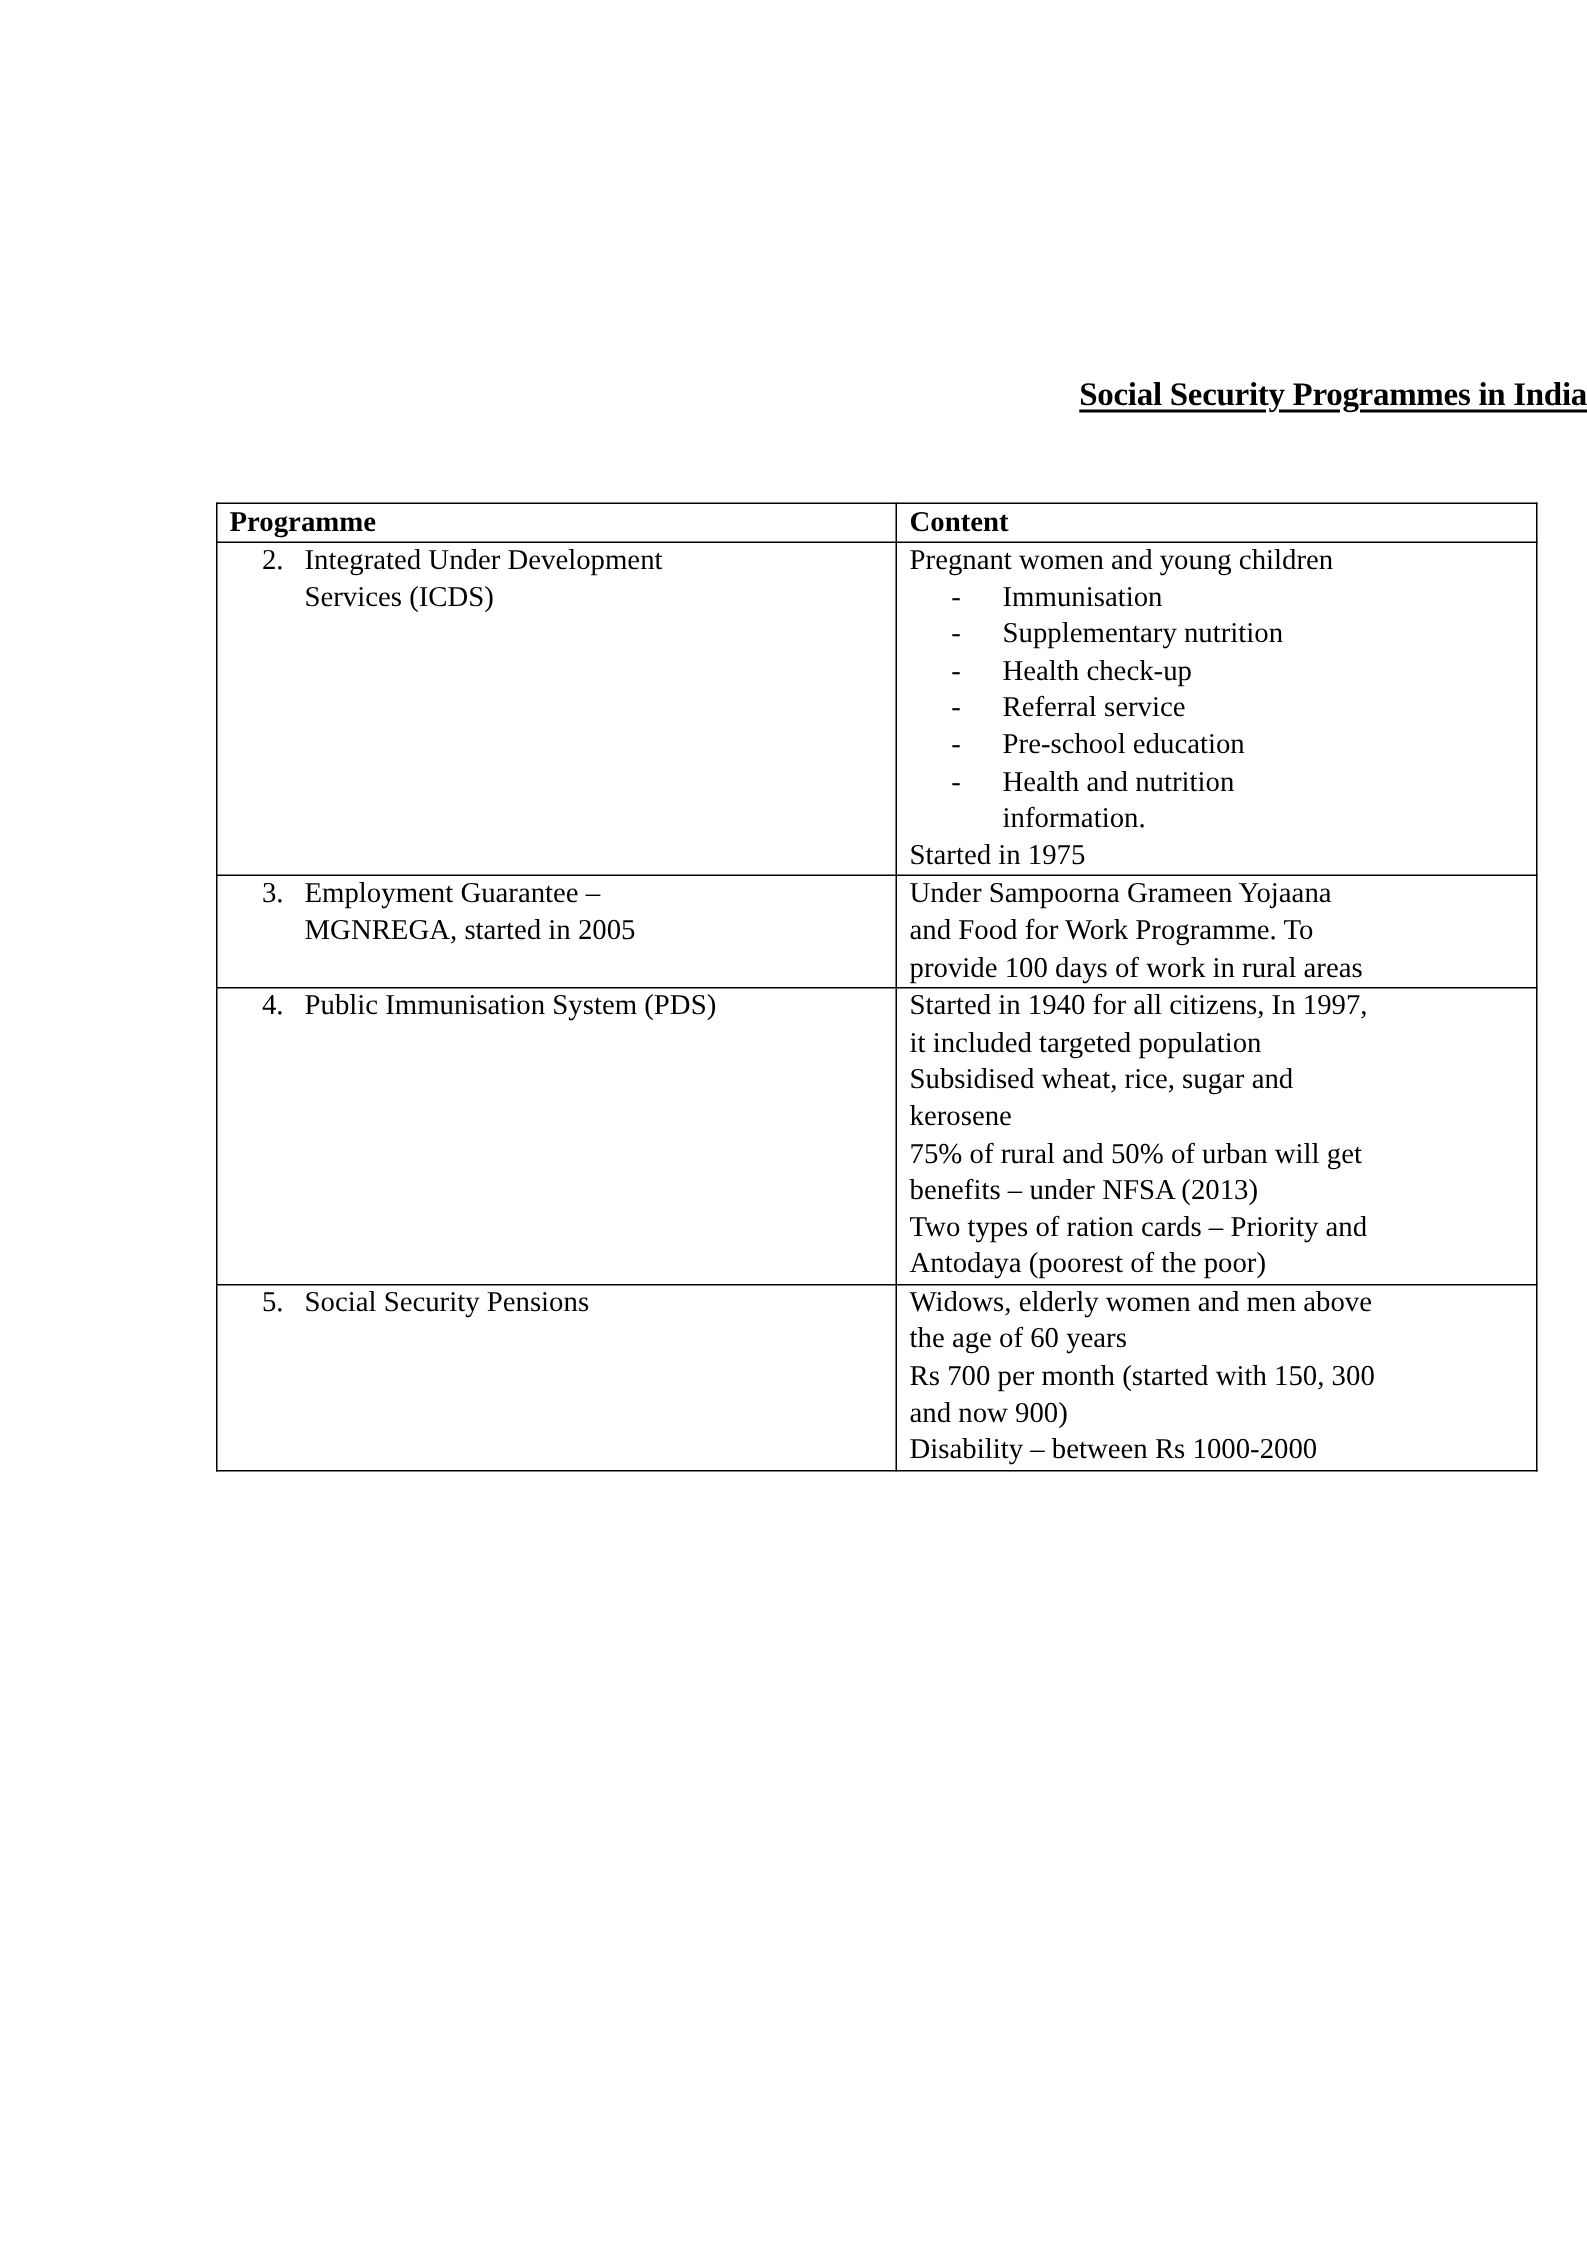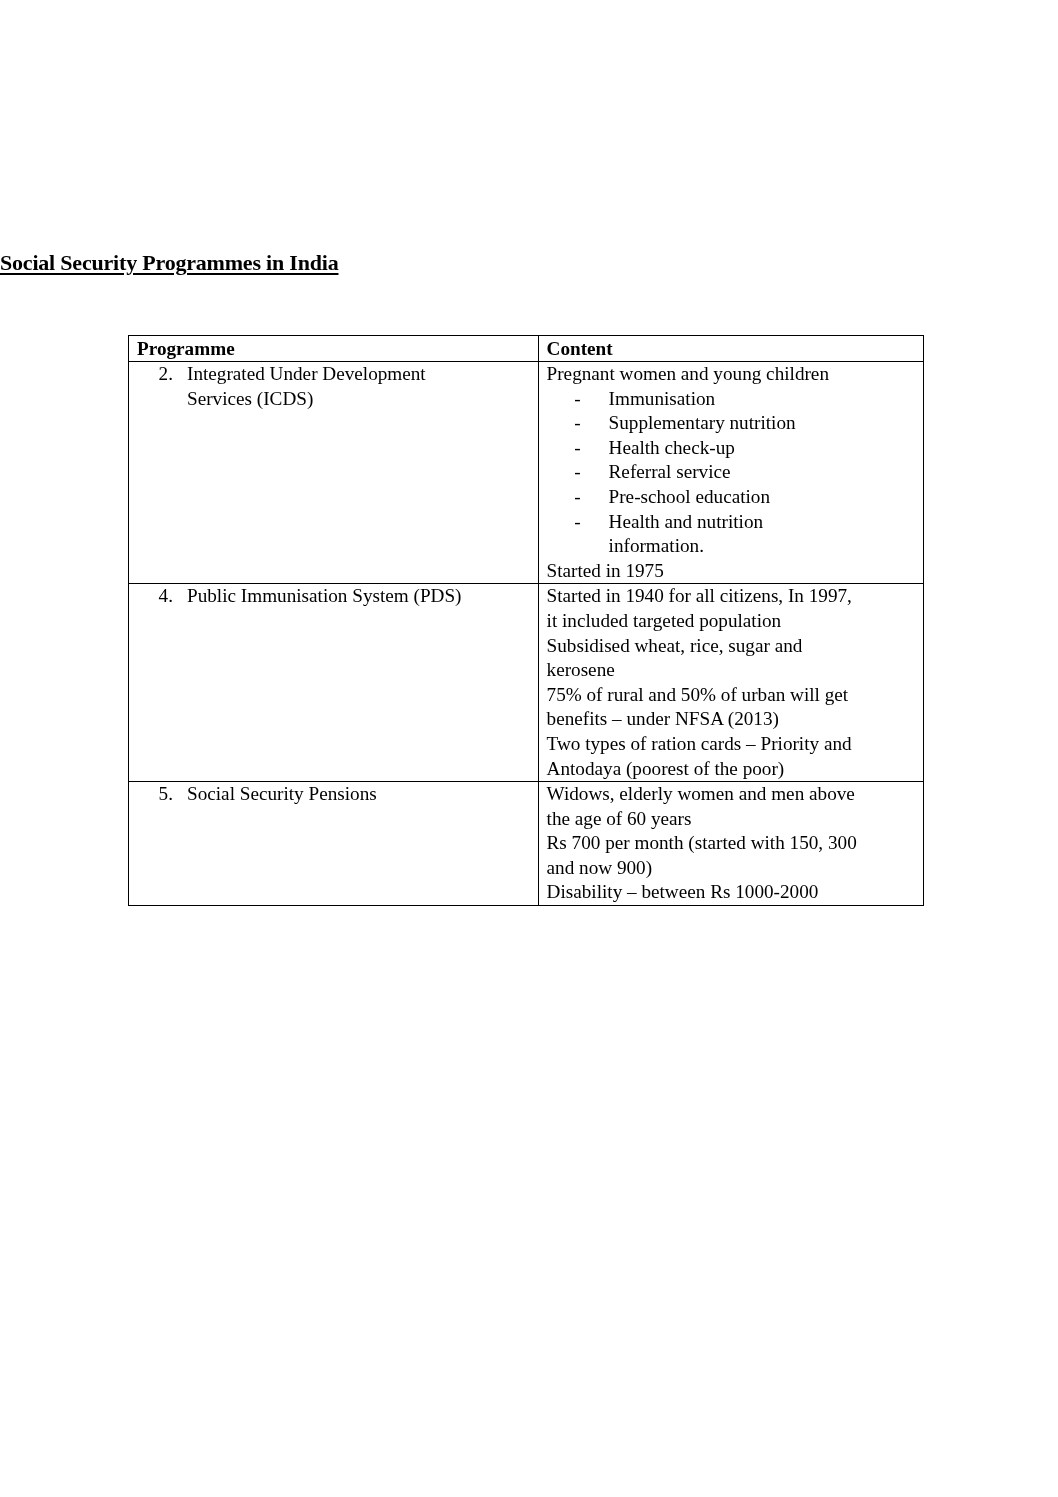--- a/index.html
+++ b/index.html
@@ -1,25 +1,25 @@
 <!DOCTYPE html>
 <html><head>
 <meta charset="utf-8">
 <style>
   html, body { margin: 0; padding: 0; background: #ffffff; }
   body { width: 1058px; height: 1497px; position: relative; overflow: hidden;
          font-family: "Liberation Serif", "DejaVu Serif", serif; color: #000; }
   .title {
     position: absolute; left: 0; width: 1058px; top: 250px;
-    text-align: left; font-weight: bold; font-size: 22px;
+    text-align: right; font-weight: bold; font-size: 22px;
     text-decoration: underline; text-underline-offset: 3px;
     letter-spacing: -0.2px;
   }
   table.prog {
-    position: absolute; left: 128px; top: 335px; width: 796px;
+    position: absolute; left: 144px; top: 335px; width: 881px;
     border-collapse: collapse; font-size: 19.2px; line-height: 24.6px;
   }
   table.prog td, table.prog th {
     border: 1px solid #000; vertical-align: top; padding: 0 0 0 8px; text-align: left;
   }
   table.prog th { font-weight: bold; height: 25px; line-height: 25px; }
   col.c1 { width: 390px; }
   col.c2 { width: 367px; }
   .num { display: inline-block; width: 36px; text-align: right; margin-left: 0px; padding-right: 14px; vertical-align: top; }
   .pname { display: inline-block; width: 300px; vertical-align: top; }
@@ -69,20 +69,28 @@
             <span class="btxt">Pre-school education</span>
           </div>
       <div class="bul">
             <span class="dash">-</span>
             <span class="btxt" style="max-width:200px">Health and nutrition information.</span>
           </div>
       <div>Started in 1975</div>
     </td>
   </tr>
 
+  <tr>
+    <td><span class="num">3.</span><span class="pname" style="width:250px">Employment Guarantee – MGNREGA, started in 2005</span></td>
+    <td>
+      <div>Under Sampoorna Grameen Yojaana</div>
+      <div>and Food for Work Programme. To</div>
+      <div>provide 100 days of work in rural areas</div>
+    </td>
+  </tr>
 
   <tr>
     <td><span class="num">4.</span><span class="pname">Public Immunisation System (PDS)</span></td>
     <td>
       <div>Started in 1940 for all citizens, In 1997,</div>
       <div>it included targeted population</div>
       <div>Subsidised wheat, rice, sugar and</div>
       <div>kerosene</div>
       <div>75% of rural and 50% of urban will get</div>
       <div>benefits – under NFSA (2013)</div>

